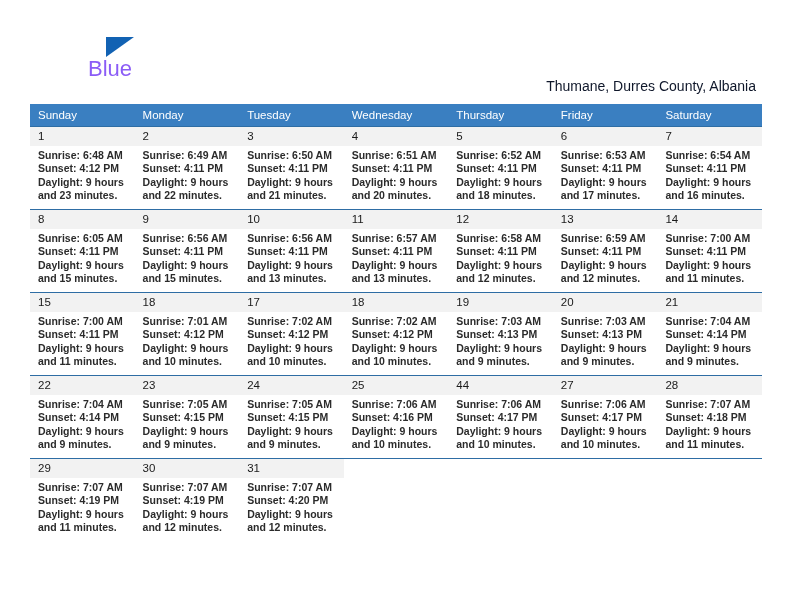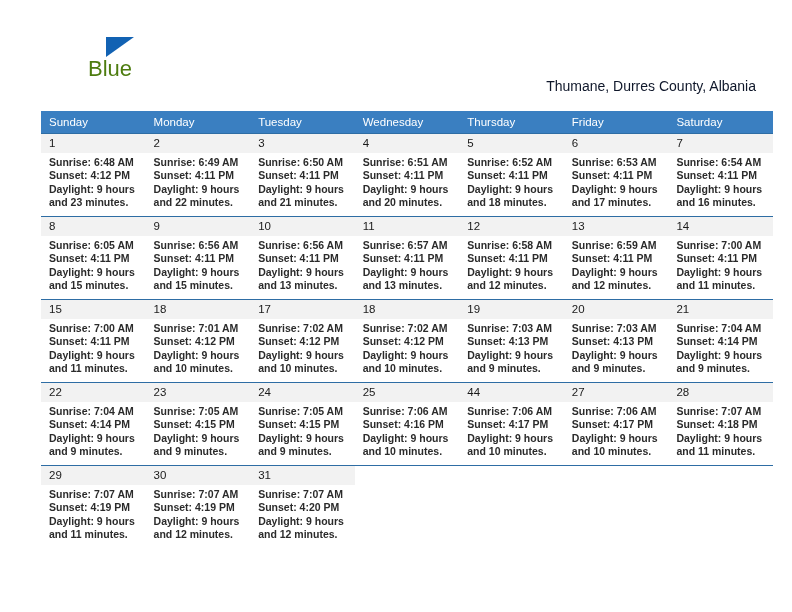--- a/index.html
+++ b/index.html
@@ -52,21 +52,21 @@
     width: 0;
     height: 0;
     border-left: 28px solid #1262b3;
     border-bottom: 20px solid transparent;
   }
   .logo-blue {
     position: absolute;
     left: 54px;
     top: 23px;
     font-size: 22px;
-    color: #4d7c0f;
+    color: #8b5cf6;
     font-family: "Liberation Sans", sans-serif;
   }
   .title {
     position: absolute;
     right: 36px;
     top: 34px;
     font-size: 27px;
     font-weight: normal;
     color: #1a1a1a;
     text-align: right;
@@ -78,26 +78,25 @@
     right: 36px;
     top: 78px;
     font-size: 14px;
     color: #0f172a;
     white-space: nowrap;
   }
 
   
   .calendar {
     position: absolute;
-    left: 41px;
+    left: 30px;
     top: 104px;
     width: 732px;
     border-collapse: collapse;
     table-layout: fixed;
-    margin-top: 7px;
   }
   .calendar th {
     background: #3a7fc1;
     color: #ffffff;
     font-size: 11.5px;
     font-weight: normal;
     text-align: left;
     padding: 5px 0 5px 8px;
     height: 12px;
     border: none;

